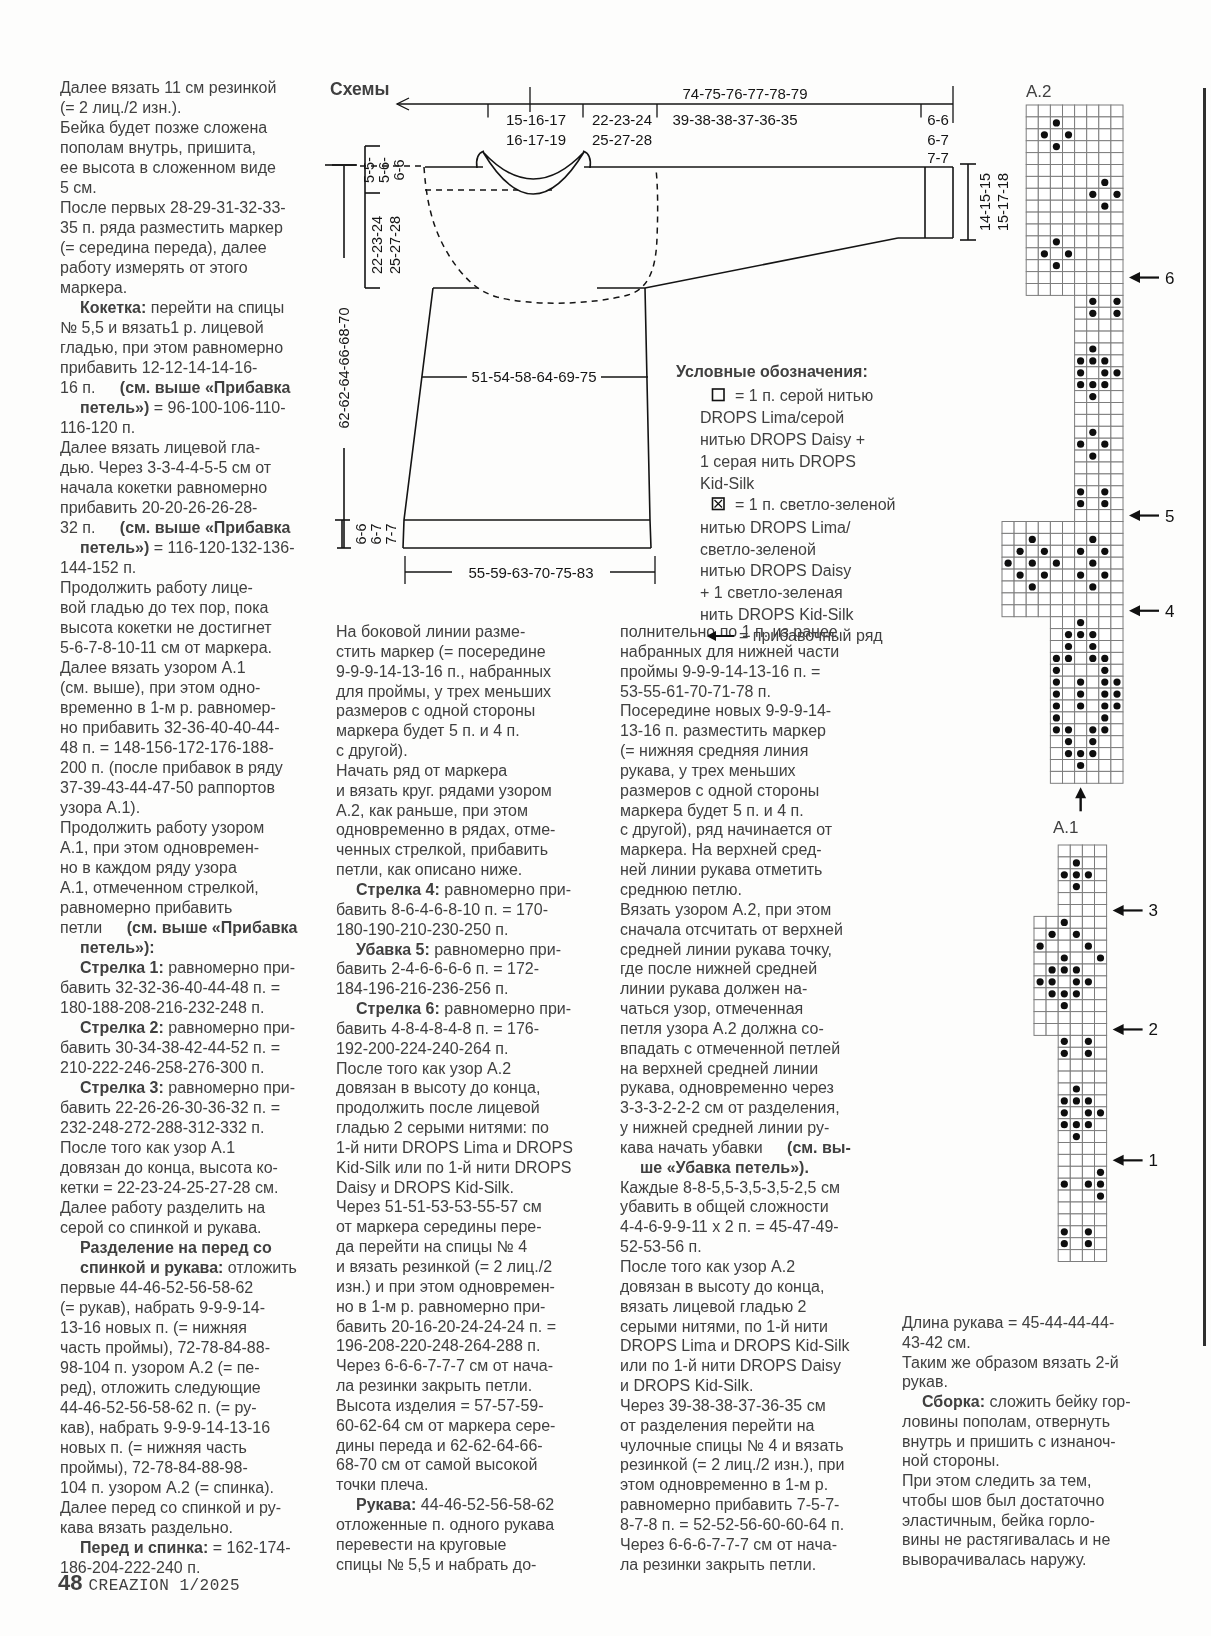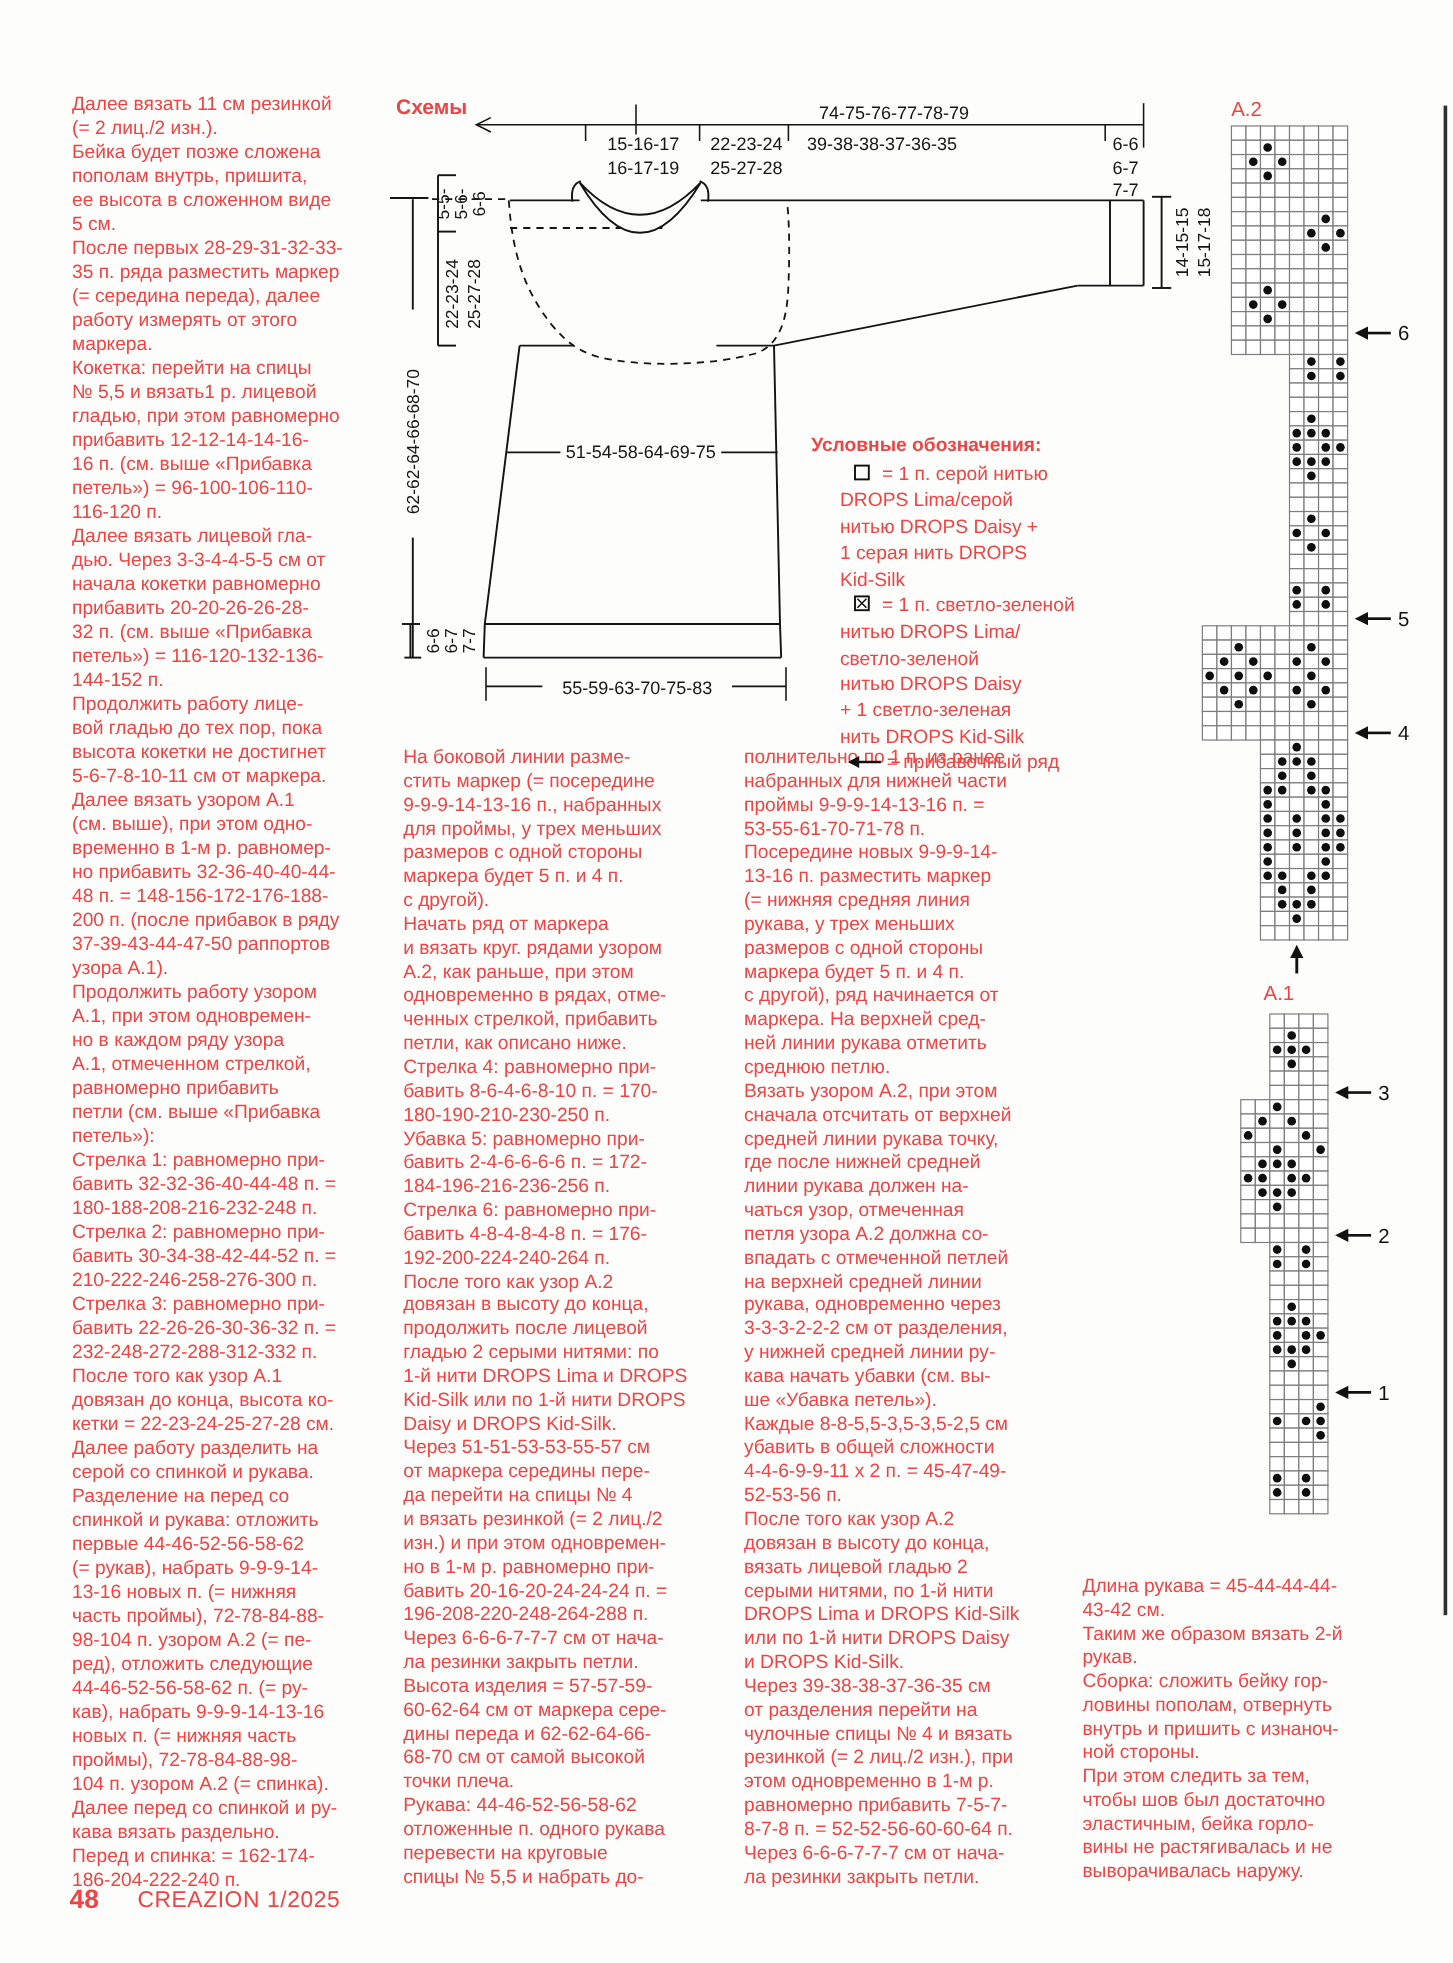--- a/index.html
+++ b/index.html
@@ -1,32 +1,32 @@
 <!DOCTYPE html>
 <html><head>
 <meta charset="utf-8">
 <style>
   html,body{margin:0;padding:0;background:#e8e8e8;}
   .page{position:relative;width:1211px;height:1636px;background:#fdfdfc;overflow:hidden;
-        font-family:"Liberation Sans","DejaVu Sans",sans-serif;color:#ef4444;}
+        font-family:"Liberation Sans","DejaVu Sans",sans-serif;color:#404040;}
   .textcol{position:absolute;font-size:16px;white-space:nowrap;}
   .textcol .ln{min-height:1em;}
-  .textcol b{font-weight:normal;}
+  .textcol b{font-weight:bold;margin-left:20px;}
   .schem-title{position:absolute;font-size:17.5px;font-weight:bold;}
   .chart-label{position:absolute;font-size:17px;}
   svg.schem,svg.chart{position:absolute;}
   .legend{position:absolute;width:230px;font-size:16px;line-height:21.7px;margin-top:44px;}
   .lg-title{font-weight:bold;margin-bottom:2px;white-space:nowrap;}
   .lg-line{white-space:nowrap;padding-left:35px;}
   .lg-cont{padding-left:24px;}
   .lg-sym{display:inline-block;width:24px;vertical-align:-1px;}
   .lg-sym.wide{width:34px;margin-left:-6px;}
   .footer{position:absolute;left:58px;top:1570px;}
   .footer .num{font-size:22px;font-weight:bold;vertical-align:bottom;}
-  .footer .mag{font-size:19px;letter-spacing:.5px;margin-left:32px;vertical-align:2px;}
+  .footer .mag{font-size:16px;letter-spacing:.5px;margin-left:6px;vertical-align:2px;font-family:Liberation Mono, monospace;}
   .page-edge{position:absolute;background:#2f2f2f;}
 </style>
 </head>
 <body>
 
 <div class="page">
 
   <div class="textcol" style="left:60px;top:78px;line-height:20px">
       <div class="ln"><span>Далее вязать 11 см резинкой</span></div>
       <div class="ln"><span>(= 2 лиц./2 изн.).</span></div>

